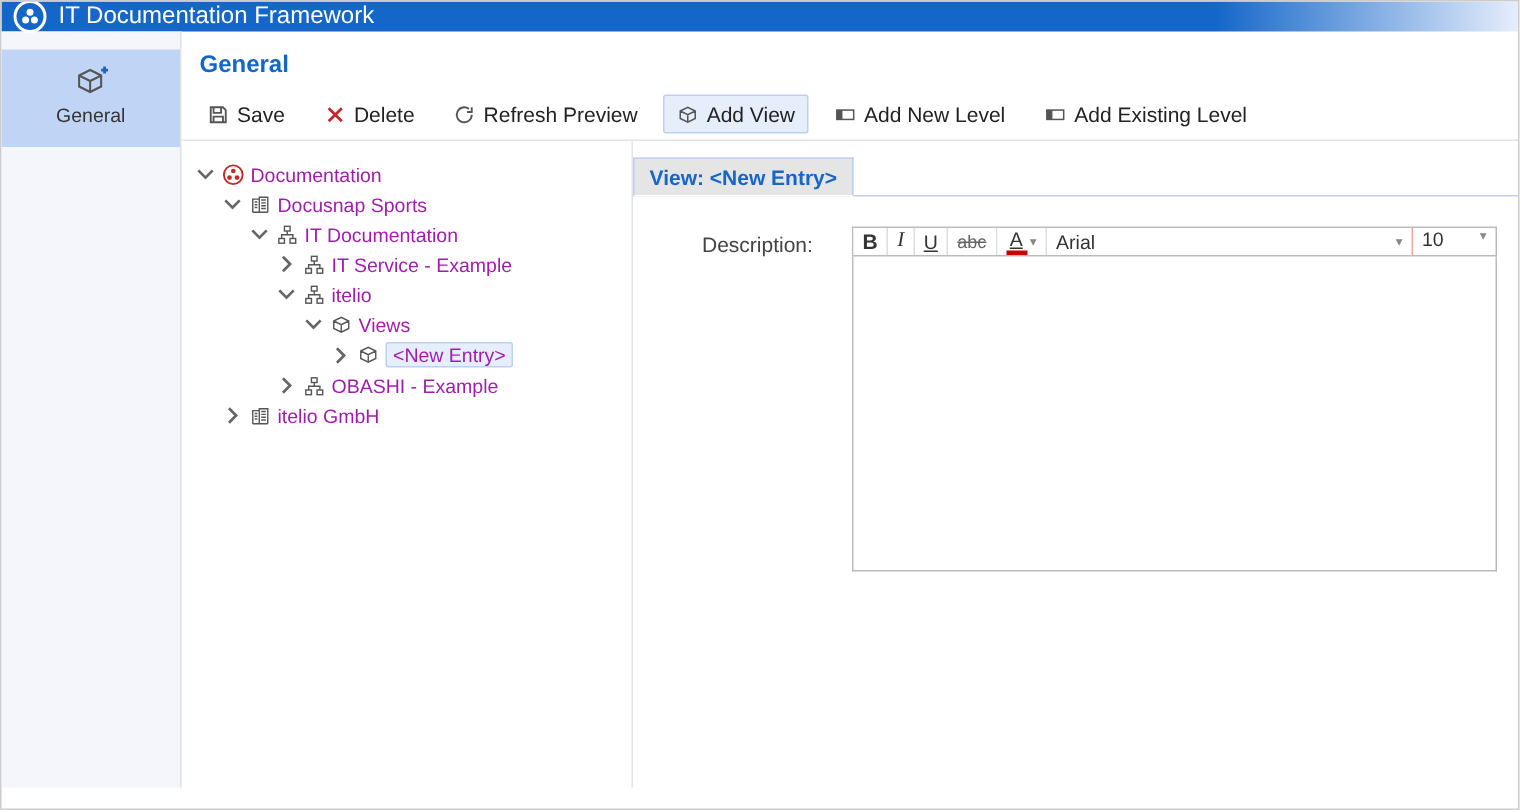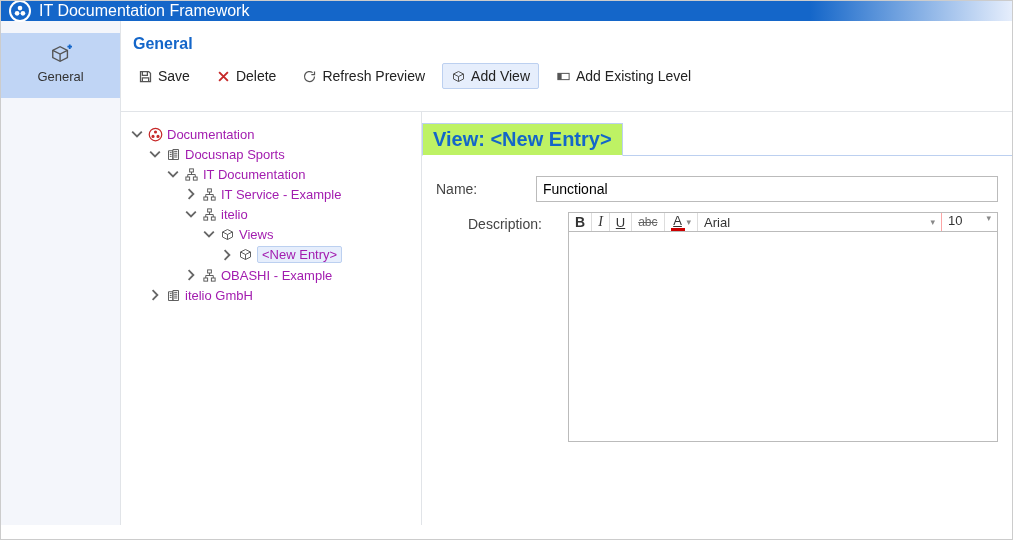--- a/index.html
+++ b/index.html
@@ -48,21 +48,21 @@
   .sidebar-item svg { width: 22px; height: 22px; margin-bottom: 4px; }
   .main { flex: 1; display: flex; flex-direction: column; }
   .section-header {
     padding: 14px 12px 10px;
     color: #1466c9;
     font-size: 16px;
     font-weight: 600;
   }
   .toolbar {
     display: flex; align-items: center;
-    padding: 0 8px 22px;
+    padding: 0 8px 4px;
     gap: 8px;
     border-bottom: 1px solid #e1e4e8;
   }
   .tbtn {
     display: inline-flex; align-items: center; gap: 5px;
     padding: 4px 8px;
     font-size: 14px;
     color: #222;
     cursor: pointer;
     border: 1px solid transparent;
@@ -97,28 +97,28 @@
     background: #e6eefc;
     border: 1px solid #bcd0f0;
     border-radius: 2px;
     padding: 0 4px;
   }
   .right-pane { flex: 1; border-left: 1px solid #e1e4e8; padding: 0 0 0 0; }
   .tab {
     display: inline-block;
     border: 1px solid #bcd0f0;
     border-bottom-color: #fff;
-    background: #bef264;
+    background: #e5e5e5;
     padding: 4px 10px;
     font-weight: 700;
     color: #1466c9;
     margin: 10px 0 0 0;
     position: relative;
     top: 1px;
-    font-size: 20px;
+    font-size: 14px;
   }
   .form-area { border-top: 1px solid #bcd0f0; padding: 20px 14px; }
   .form-row { display: flex; align-items: center; margin-bottom: 10px; }
   .form-row .label { width: 100px; color: #444; font-size: 14px; }
   .form-row input[type="text"] {
     flex: 1; padding: 4px 6px; font-size: 14px;
     border: 1px solid #bbb;
     font-family: inherit;
   }
   .rte-bar {
@@ -201,20 +201,27 @@
         <svg viewBox="0 0 24 24">
             <path fill="none" stroke="#555" stroke-width="2" d="M20 12a8 8 0 1 1-3-6.2M20 4v5h-5"></path>
           </svg>
         <span>Refresh Preview</span>
       </button>
       <button class="tbtn active">
         <svg viewBox="0 0 24 24">
             <path fill="none" stroke="#555" stroke-width="1.6" d="M4 8l8-4 8 4v8l-8 4-8-4zM4 8l8 4 8-4M12 12v8"></path>
           </svg>
         <span>Add View</span>
+      </button>
+      <button class="tbtn">
+        <svg viewBox="0 0 24 24">
+            <rect x="3" y="7" width="18" height="10" fill="none" stroke="#555" stroke-width="1.6"></rect>
+            <rect x="3" y="7" width="6" height="10" fill="#555"></rect>
+          </svg>
+        <span>Add New Level</span>
       </button>
       <button class="tbtn">
         <svg viewBox="0 0 24 24">
             <rect x="3" y="7" width="18" height="10" fill="none" stroke="#555" stroke-width="1.6"></rect>
             <rect x="3" y="7" width="6" height="10" fill="#555"></rect>
           </svg>
         <span>Add Existing Level</span>
       </button>
     </div>
 
@@ -390,24 +397,20 @@
                 </div>
               </li>
             </ul>
           </li>
         </ul>
       </div>
 
       <div class="right-pane">
         <div class="tab">View: &lt;New Entry&gt;</div>
         <div class="form-area">
-          <div class="form-row">
-            <div class="label">Name:</div>
-            <input type="text" value="Functional" style="">
-          </div>
           <div class="form-row" style="align-items:flex-start;margin-left:32px;">
             <div class="label" style="padding-top:4px;">Description:</div>
             <div style="flex:1; display:flex; flex-direction:column;">
               <div class="rte-bar">
                 <div class="rte-btn bold">B</div>
                 <div class="rte-btn italic">I</div>
                 <div class="rte-btn underline">U</div>
                 <div class="rte-btn strike">abc</div>
                 <div class="rte-btn color">
                   <span style="display:flex;flex-direction:column;align-items:center;">

